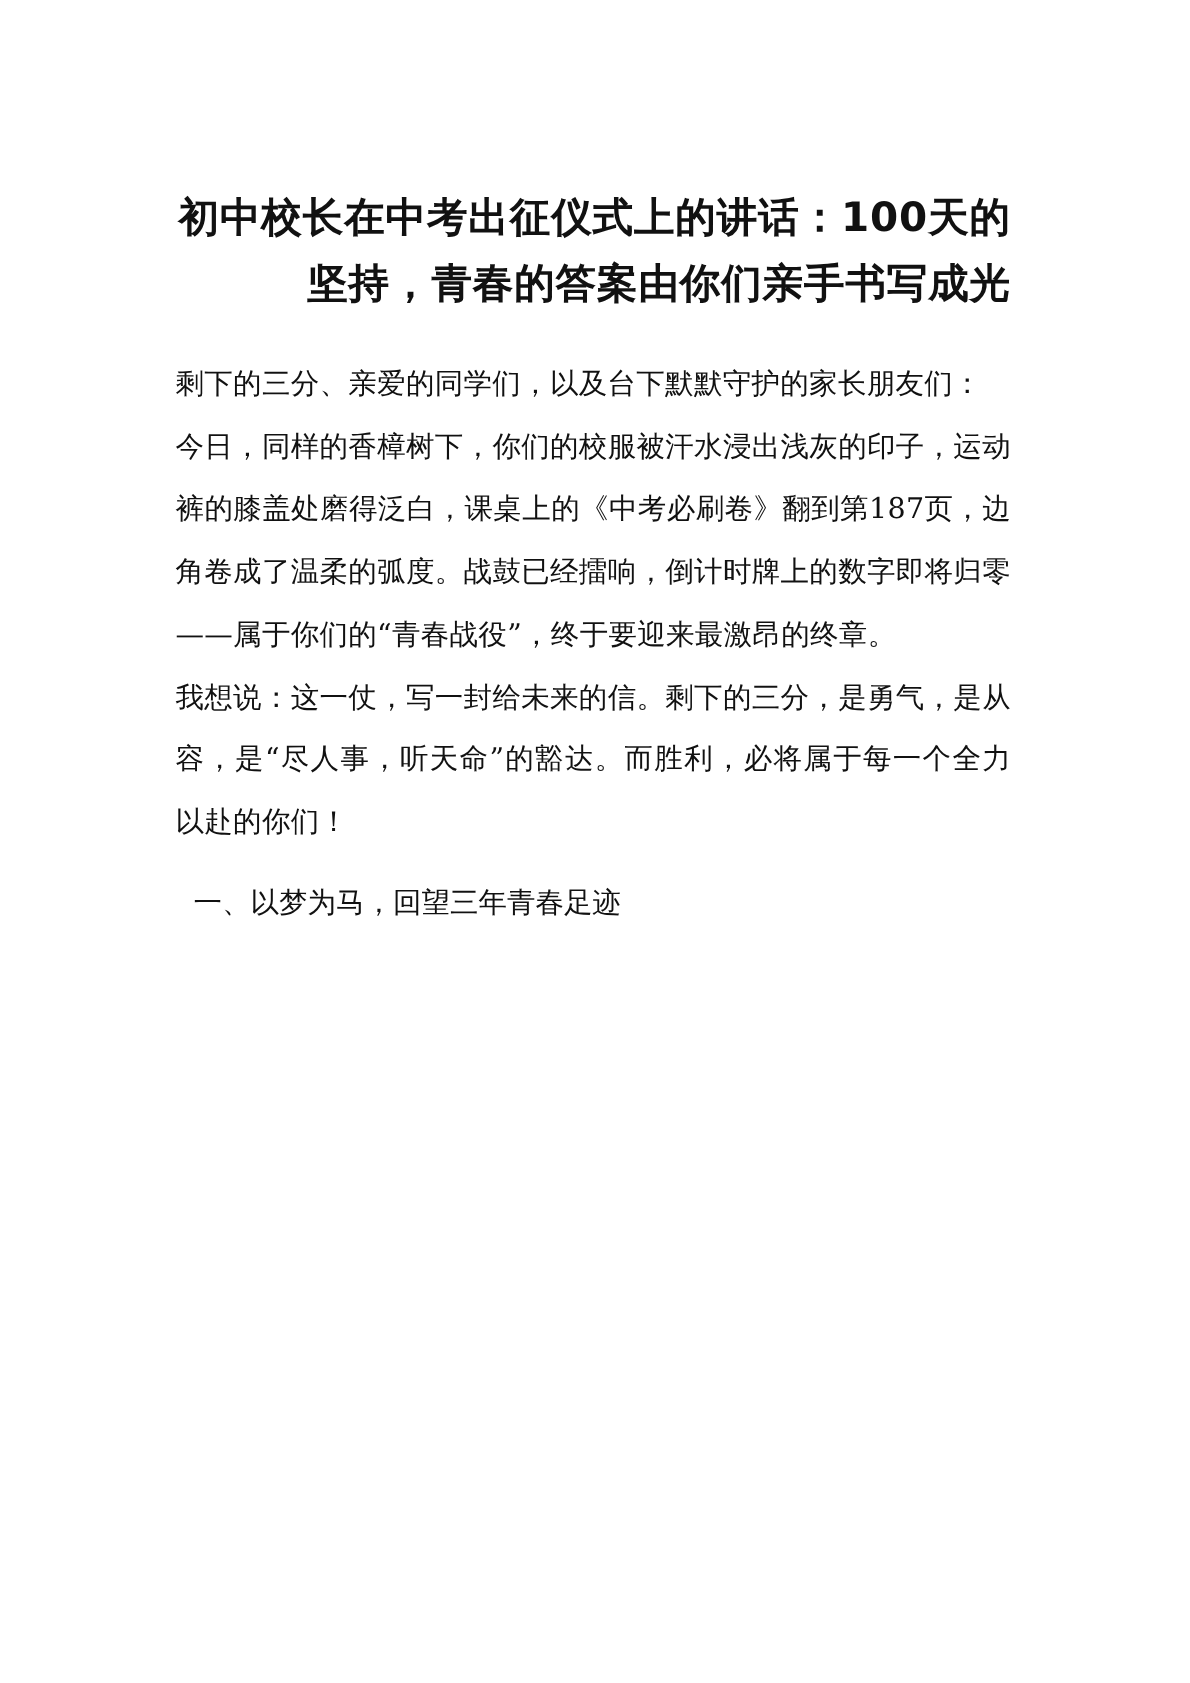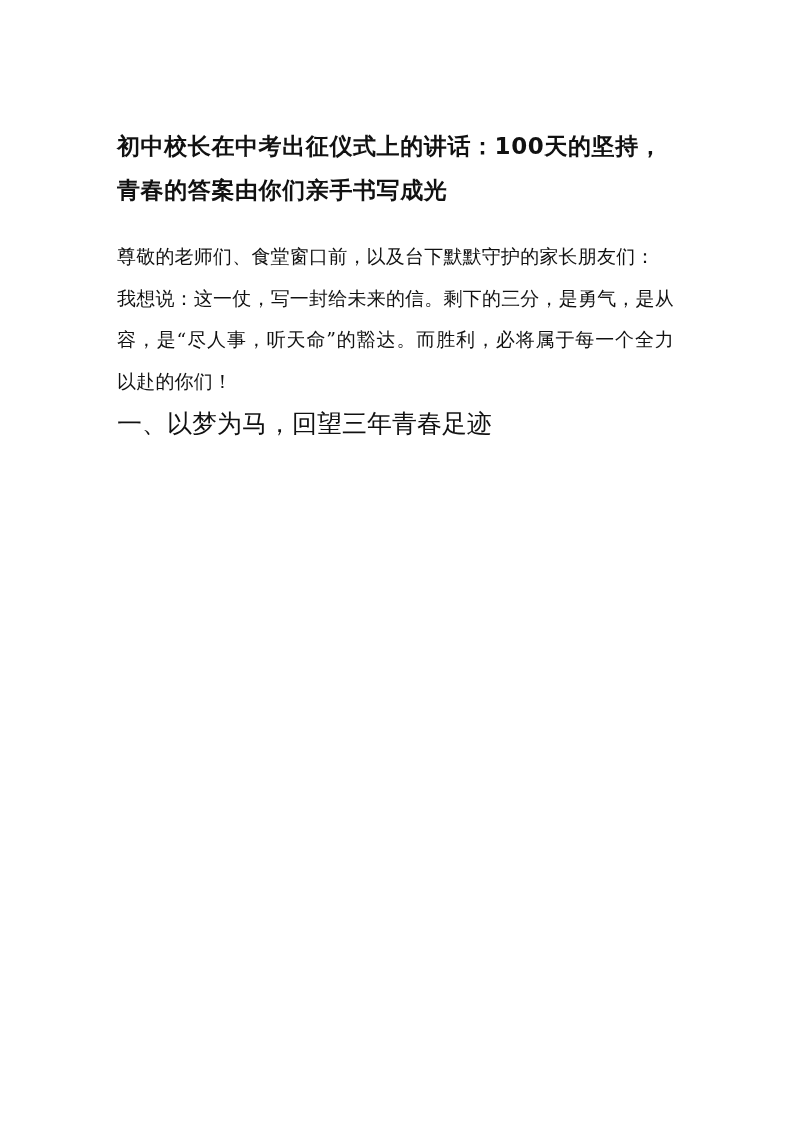--- a/index.html
+++ b/index.html
@@ -16,47 +16,48 @@
     }
     .page {
       position: absolute;
       left: 117px;
       top: 124px;
       width: 557px;
     }
     .title {
       font-family: "DejaVu Sans", "Liberation Sans", sans-serif;
       font-weight: bold;
-      font-size: 23px;
+      font-size: 27px;
       line-height: 44px;
-      text-align: left;
+      text-align: right;
       margin: 0 0 24px 0;
       letter-spacing: 0.6px;
     }
     .body-text {
       font-family: "DejaVu Serif", "Liberation Serif", serif;
       font-size: 19px;
       line-height: 41.7px;
       text-align: justify;
       text-justify: inter-character;
       margin: 0;
       letter-spacing: 0.2px;
     }
     .section-heading {
       font-family: "DejaVu Serif", "Liberation Serif", serif;
-      font-size: 25px;
+      font-size: 19px;
       line-height: 41.7px;
-      margin: 0;
+      margin: 12px;
       font-weight: normal;
     }
   </style>
 </head>
 <body>
 
 <div class="page">
   <h1 class="title">初中校长在中考出征仪式上的讲话：100天的坚持，青春的答案由你们亲手书写成光</h1>
 
-  <p class="body-text">尊敬的老师们、食堂窗口前，以及台下默默守护的家长朋友们：</p>
+  <p class="body-text">剩下的三分、亲爱的同学们，以及台下默默守护的家长朋友们：</p>
+  <p class="body-text">今日，同样的香樟树下，你们的校服被汗水浸出浅灰的印子，运动裤的膝盖处磨得泛白，课桌上的《中考必刷卷》翻到第187页，边角卷成了温柔的弧度。战鼓已经擂响，倒计时牌上的数字即将归零——属于你们的“青春战役”，终于要迎来最激昂的终章。</p>
   <p class="body-text">我想说：这一仗，写一封给未来的信。剩下的三分，是勇气，是从容，是“尽人事，听天命”的豁达。而胜利，必将属于每一个全力以赴的你们！</p>
 
   <h2 class="section-heading">一、以梦为马，回望三年青春足迹</h2>
 
 </div>
 
 </body></html>

